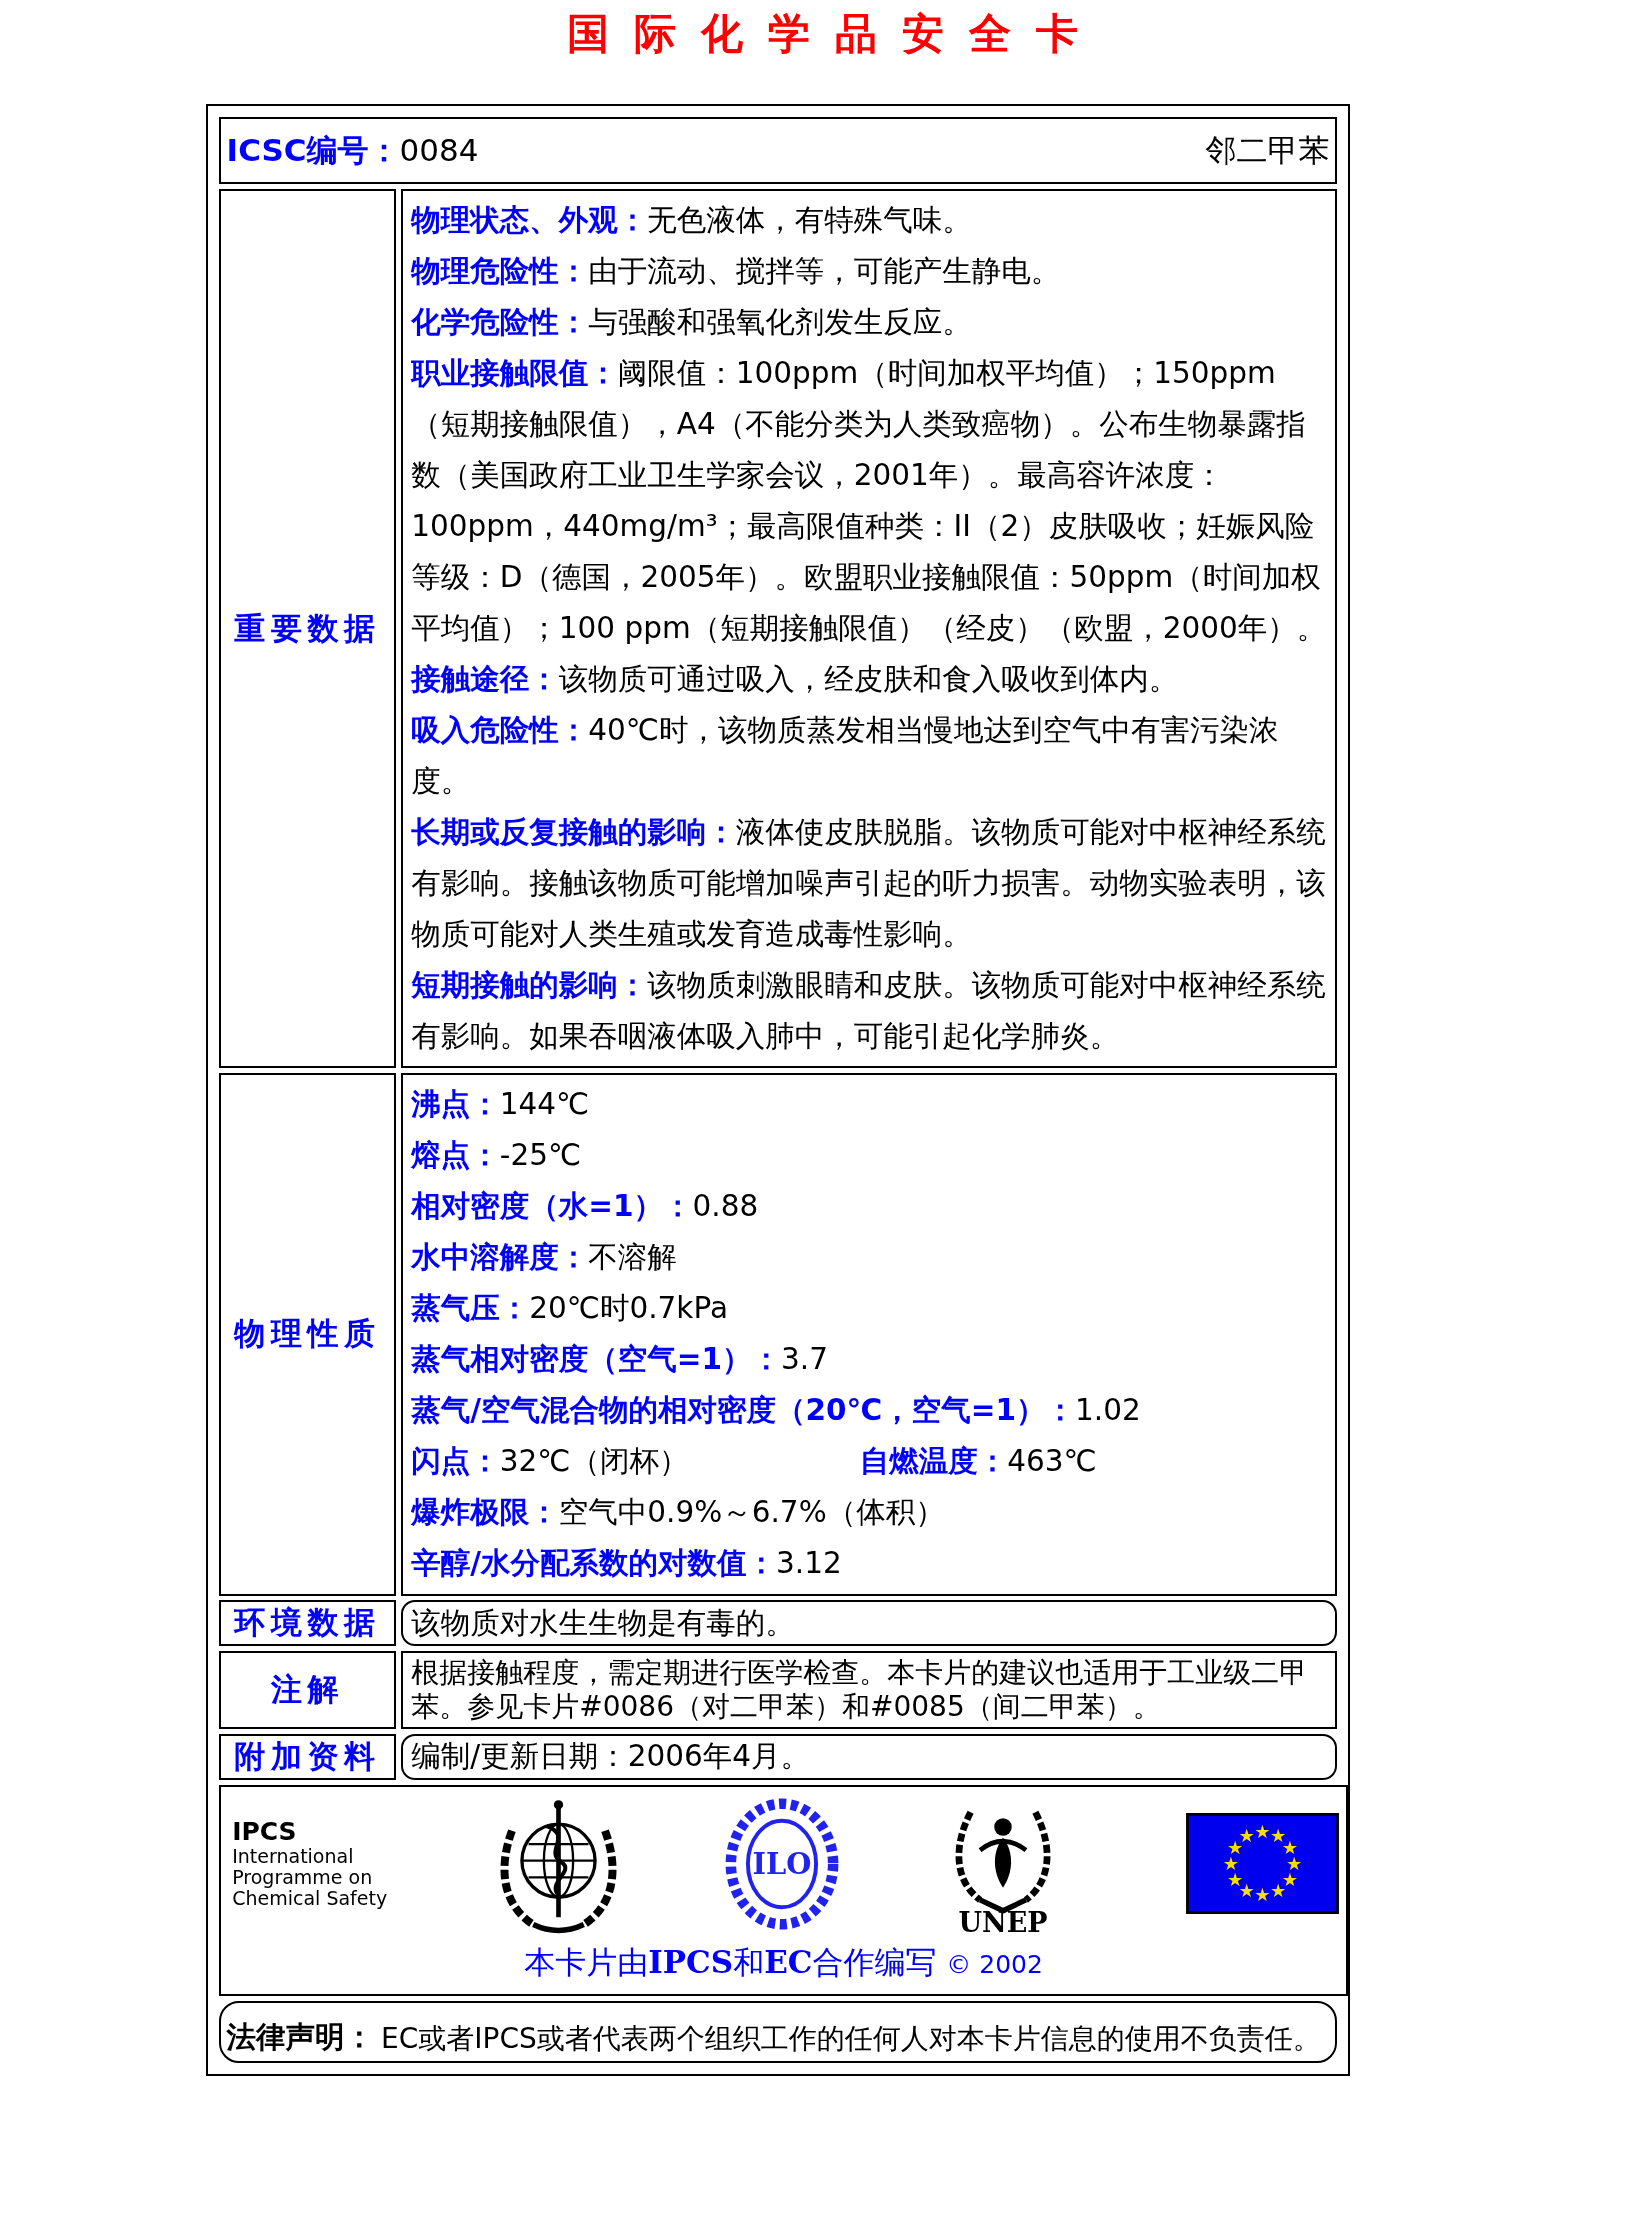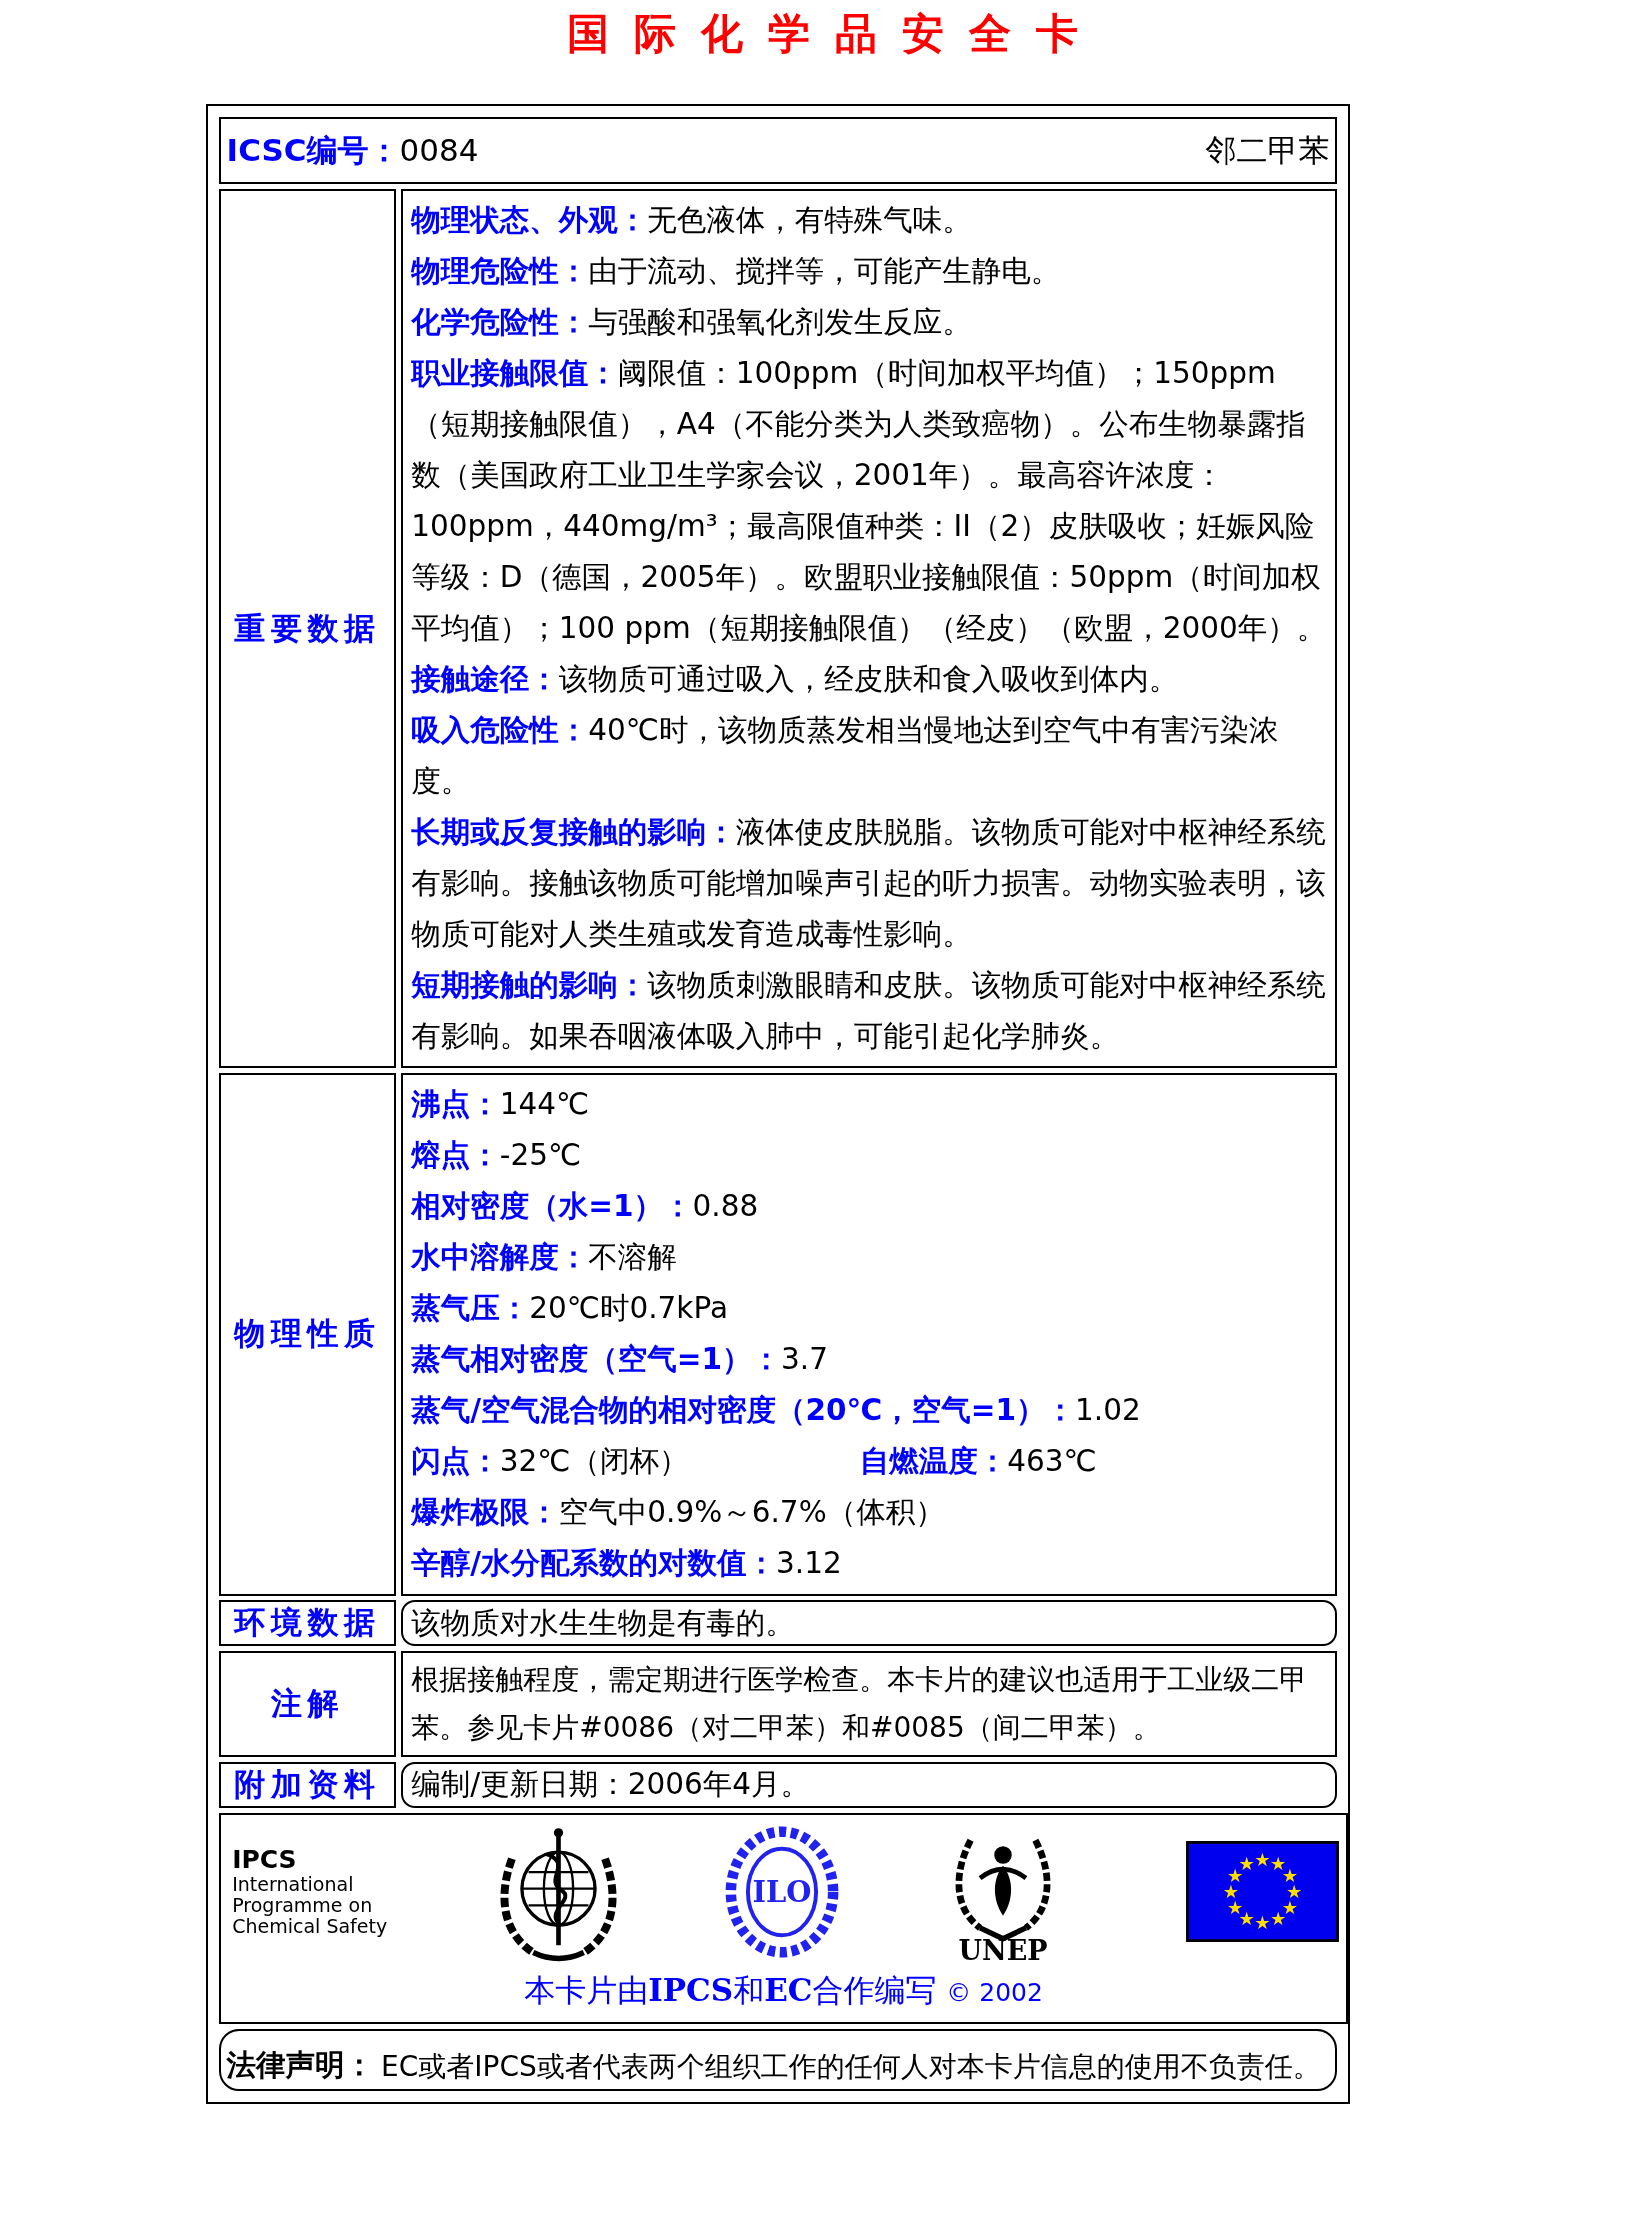--- a/index.html
+++ b/index.html
@@ -28,21 +28,21 @@
        min-height:67px;padding:0 5.6px;font-size:31px;}
   .hdr .blue{color:var(--label-blue);font-weight:bold;}
   
   .entry{display:block;}
   .elabel{color:var(--label-blue);font-weight:bold;margin-top:24px;}
   .etext{color:var(--text-black);}
   .entry-flash{display:grid;grid-template-columns:49% 51%;}
   
   .oneline{display:flex;align-items:center;min-height:41px;padding:1.4px 8.4px;
            font-size:29.5px;line-height:35px;border-radius:14px;}
-  .notes-text{padding:2.8px 8.4px;font-size:28px;line-height:48px;min-height:65px;
+  .notes-text{padding:2.8px 8.4px;font-size:28px;line-height:34px;min-height:65px;
               display:flex;align-items:center;}
   
   .footer-cell{min-height:188px;padding:5.6px 7px 4.2px 7px;display:flex;flex-direction:column;}
   .logo-strip{display:flex;align-items:center;flex:1;}
   .ipcs-block{width:176px;margin-left:4.2px;line-height:21px;}
   .ipcs-acronym{font-weight:bold;font-size:25px;display:block;margin-bottom:4.2px;}
   .ipcs-line{display:block;font-size:19px;}
   .logo{flex:0 0 auto;}
   .logo.who{margin-left:84px;}
   .logo.ilo{margin-left:98px;}

